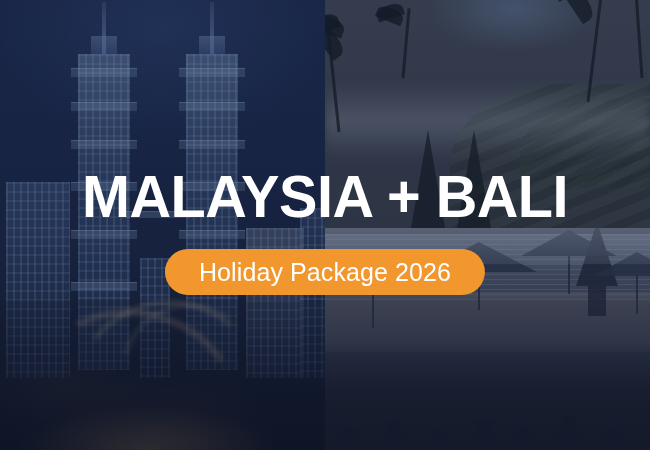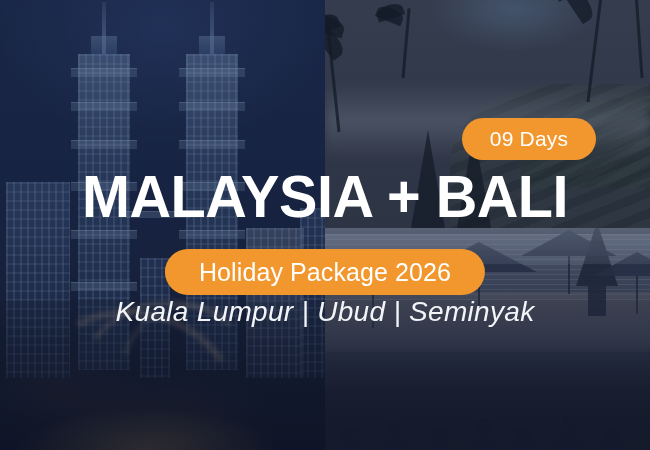--- a/index.html
+++ b/index.html
@@ -286,26 +286,22 @@
         <div class="head" style="left:278px;--b:4px;--s:18px"></div>
       </div>
     </div>
 
     <div class="tint"></div>
     <div class="band"></div>
   </div>
 
   <div class="content">
 
-    <div class="days-badge">
-      <span>09 Days</span>
-    </div>
 
     <div class="headline">MALAYSIA + BALI</div>
 
     <div class="package-pill">
       <span>Holiday Package 2026</span>
     </div>
 
-    <div class="cities">Kuala Lumpur | Ubud | Seminyak</div>
 
   </div>
 </div>
 
 </body></html>

